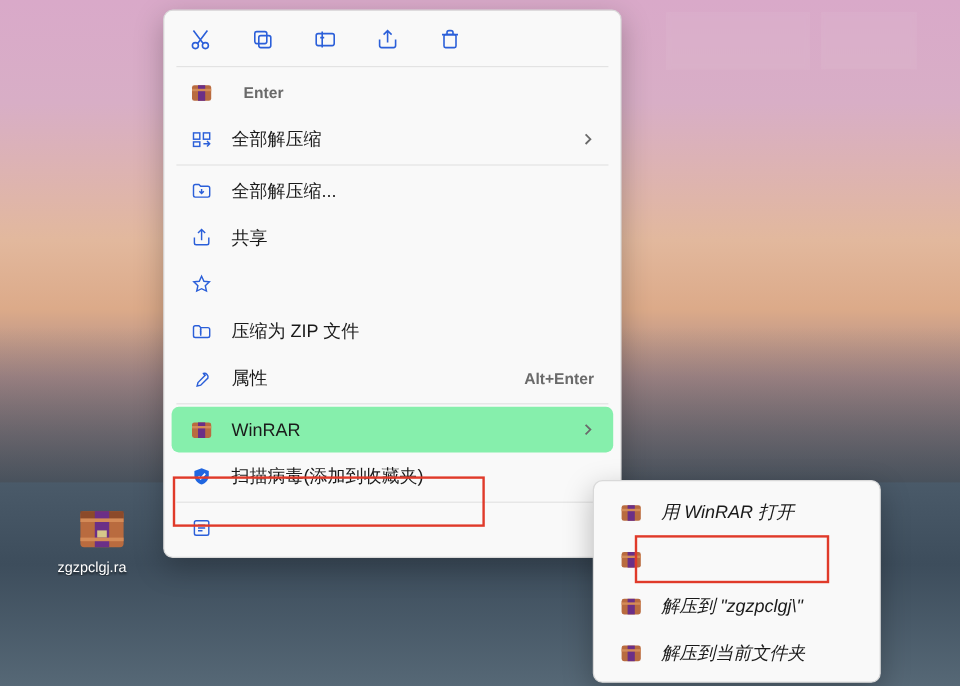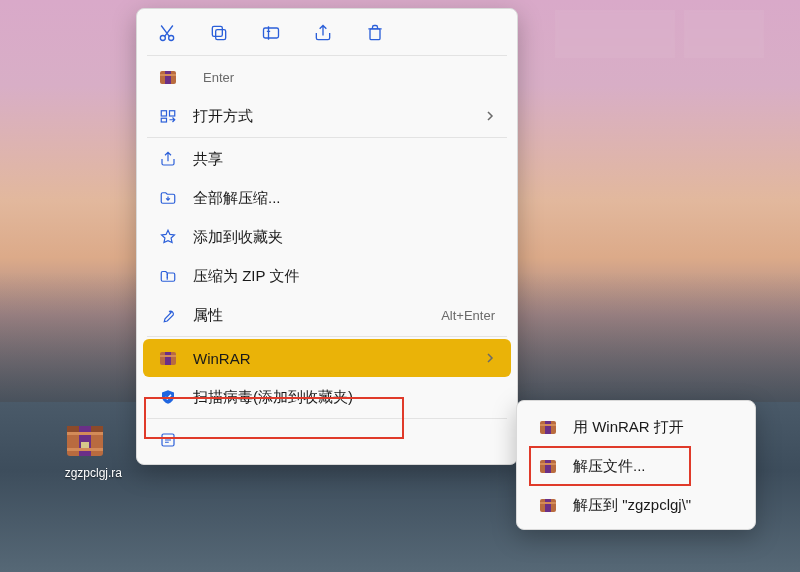--- a/index.html
+++ b/index.html
@@ -38,21 +38,21 @@
     position: absolute;
     left:0; right:0; bottom:0; height:170px;
     background: linear-gradient(to bottom, #4a5a69, #3d4d5c 40%, #566876);
   }
   
   .file-icon {
     position: absolute;
     left: 48px;
     top: 418px;
     width: 74px;
-    text-align: right;
+    text-align: left;
     color: #fff;
     text-shadow: 0 1px 2px rgba(0,0,0,0.7);
     font-size: 12px;
     cursor: pointer;
   }
   .file-icon .img {
     width: 48px; height: 44px;
     margin: 0 auto 4px;
   }
   .file-icon .label {
@@ -69,23 +69,24 @@
     border-radius: 8px;
     box-shadow: 0 8px 24px rgba(0,0,0,0.25);
     padding: 6px 0 4px;
   }
   .menu.main {
     left: 136px;
     top: 8px;
     width: 380px;
   }
   .menu.sub {
-    left: 516px;
+    left: 494px;
     top: 400px;
     width: 238px;
+    font-style: italic;
   }
   .toolbar {
     display: flex;
     gap: 28px;
     padding: 6px 18px 8px;
   }
   .toolbar .tbtn {
     width: 24px; height: 24px;
     display: flex; align-items: center; justify-content: center;
     border-radius: 4px;
@@ -101,39 +102,40 @@
     display: flex;
     align-items: center;
     height: 38px;
     padding: 0 16px 0 14px;
     border-radius: 6px;
     margin: 1px 6px;
     cursor: pointer;
     position: relative;
   }
   .item.hover {
-    background: #eab308;
+    background: #86efac;
   }
   .item .icon {
     width: 22px;
     display: flex;
     align-items: center;
     justify-content: center;
     margin-right: 14px;
     color: #2b5fd9;
   }
   .item .label {
     flex: 1;
     font-size: 15px;
     color: #1a1a1a;
   }
   .item .shortcut {
     font-size: 13px;
     color: #6a6a6a;
     margin-left: 10px;
+    font-weight: bold;
   }
   .item .chev {
     color: #6a6a6a;
     margin-left: 10px;
   }
   .highlight-box {
     position: absolute;
     border: 2px solid #e03a2a;
     pointer-events: none;
   }
@@ -227,57 +229,56 @@
 
     <div class="item">
       <span class="icon">
         <svg width="18" height="18" viewBox="0 0 24 24" fill="none" stroke="#2b5fd9" stroke-width="1.6">
           <rect x="3" y="5" width="7" height="7"></rect>
             <rect x="14" y="5" width="7" height="7"></rect>
           <rect x="3" y="15" width="7" height="5"></rect>
             <path d="M14 17h7M18 14l3 3-3 3"></path>
         </svg>
       </span>
-      <span class="label">打开方式</span>
+      <span class="label">全部解压缩</span>
       <span class="chev">
         <svg width="10" height="10" viewBox="0 0 10 10">
             <path d="M3 1l4 4-4 4" fill="none" stroke="#6a6a6a" stroke-width="1.5"></path>
           </svg>
       </span>
     </div>
 
     <div class="sep"></div>
 
     <div class="item">
       <span class="icon">
         <svg width="18" height="18" viewBox="0 0 24 24" fill="none" stroke="#2b5fd9" stroke-width="1.6">
+          <path d="M3 7a2 2 0 0 1 2-2h4l2 2h8a2 2 0 0 1 2 2v8a2 2 0 0 1-2 2H5a2 2 0 0 1-2-2z"></path>
+          <path d="M12 10v5M9.5 12.5 12 15l2.5-2.5"></path>
+        </svg>
+      </span>
+      <span class="label">全部解压缩...</span>
+    </div>
+
+    <div class="item">
+      <span class="icon">
+        <svg width="18" height="18" viewBox="0 0 24 24" fill="none" stroke="#2b5fd9" stroke-width="1.6">
           <path d="M4 12v6a2 2 0 0 0 2 2h12a2 2 0 0 0 2-2v-6"></path>
           <path d="M12 3v12M8 7l4-4 4 4"></path>
         </svg>
       </span>
       <span class="label">共享</span>
     </div>
 
     <div class="item">
       <span class="icon">
         <svg width="18" height="18" viewBox="0 0 24 24" fill="none" stroke="#2b5fd9" stroke-width="1.6">
-          <path d="M3 7a2 2 0 0 1 2-2h4l2 2h8a2 2 0 0 1 2 2v8a2 2 0 0 1-2 2H5a2 2 0 0 1-2-2z"></path>
-          <path d="M12 10v5M9.5 12.5 12 15l2.5-2.5"></path>
-        </svg>
-      </span>
-      <span class="label">全部解压缩...</span>
-    </div>
-
-    <div class="item">
-      <span class="icon">
-        <svg width="18" height="18" viewBox="0 0 24 24" fill="none" stroke="#2b5fd9" stroke-width="1.6">
           <path d="M12 3l2.6 5.6 6 .6-4.5 4.2 1.3 6L12 16.8 6.6 19.4l1.3-6L3.4 9.2l6-.6z"></path>
         </svg>
       </span>
-      <span class="label">添加到收藏夹</span>
     </div>
 
     <div class="item">
       <span class="icon">
         <svg width="18" height="18" viewBox="0 0 24 24" fill="none" stroke="#2b5fd9" stroke-width="1.6">
           <path d="M3 8a2 2 0 0 1 2-2h4l2 2h8a2 2 0 0 1 2 2v7a2 2 0 0 1-2 2H5a2 2 0 0 1-2-2z"></path>
           <path d="M11 8v9M10 10h2M10 12h2M10 14h2"></path>
         </svg>
       </span>
       <span class="label">压缩为 ZIP 文件</span>
@@ -348,29 +349,38 @@
       <span class="label">用 WinRAR 打开</span>
     </div>
     <div class="item">
       <span class="icon">
         <svg width="18" height="18" viewBox="0 0 18 18">
             <rect x="1" y="3" width="16" height="13" rx="2" fill="#b96b3f"></rect>
             <rect x="6" y="3" width="6" height="13" fill="#6b2f87"></rect>
             <rect x="1" y="6" width="16" height="2" fill="#d48b58"></rect>
           </svg>
       </span>
-      <span class="label">解压文件...</span>
     </div>
     <div class="item">
       <span class="icon">
         <svg width="18" height="18" viewBox="0 0 18 18">
             <rect x="1" y="3" width="16" height="13" rx="2" fill="#b96b3f"></rect>
             <rect x="6" y="3" width="6" height="13" fill="#6b2f87"></rect>
             <rect x="1" y="6" width="16" height="2" fill="#d48b58"></rect>
           </svg>
       </span>
       <span class="label">解压到 "zgzpclgj\"</span>
     </div>
+    <div class="item">
+      <span class="icon">
+        <svg width="18" height="18" viewBox="0 0 18 18">
+            <rect x="1" y="3" width="16" height="13" rx="2" fill="#b96b3f"></rect>
+            <rect x="6" y="3" width="6" height="13" fill="#6b2f87"></rect>
+            <rect x="1" y="6" width="16" height="2" fill="#d48b58"></rect>
+          </svg>
+      </span>
+      <span class="label">解压到当前文件夹</span>
+    </div>
   </div>
 
   <div class="highlight-box" style="left:529px; top:446px; width:158px; height:36px;"></div>
 
 </div>
 
 </body></html>

